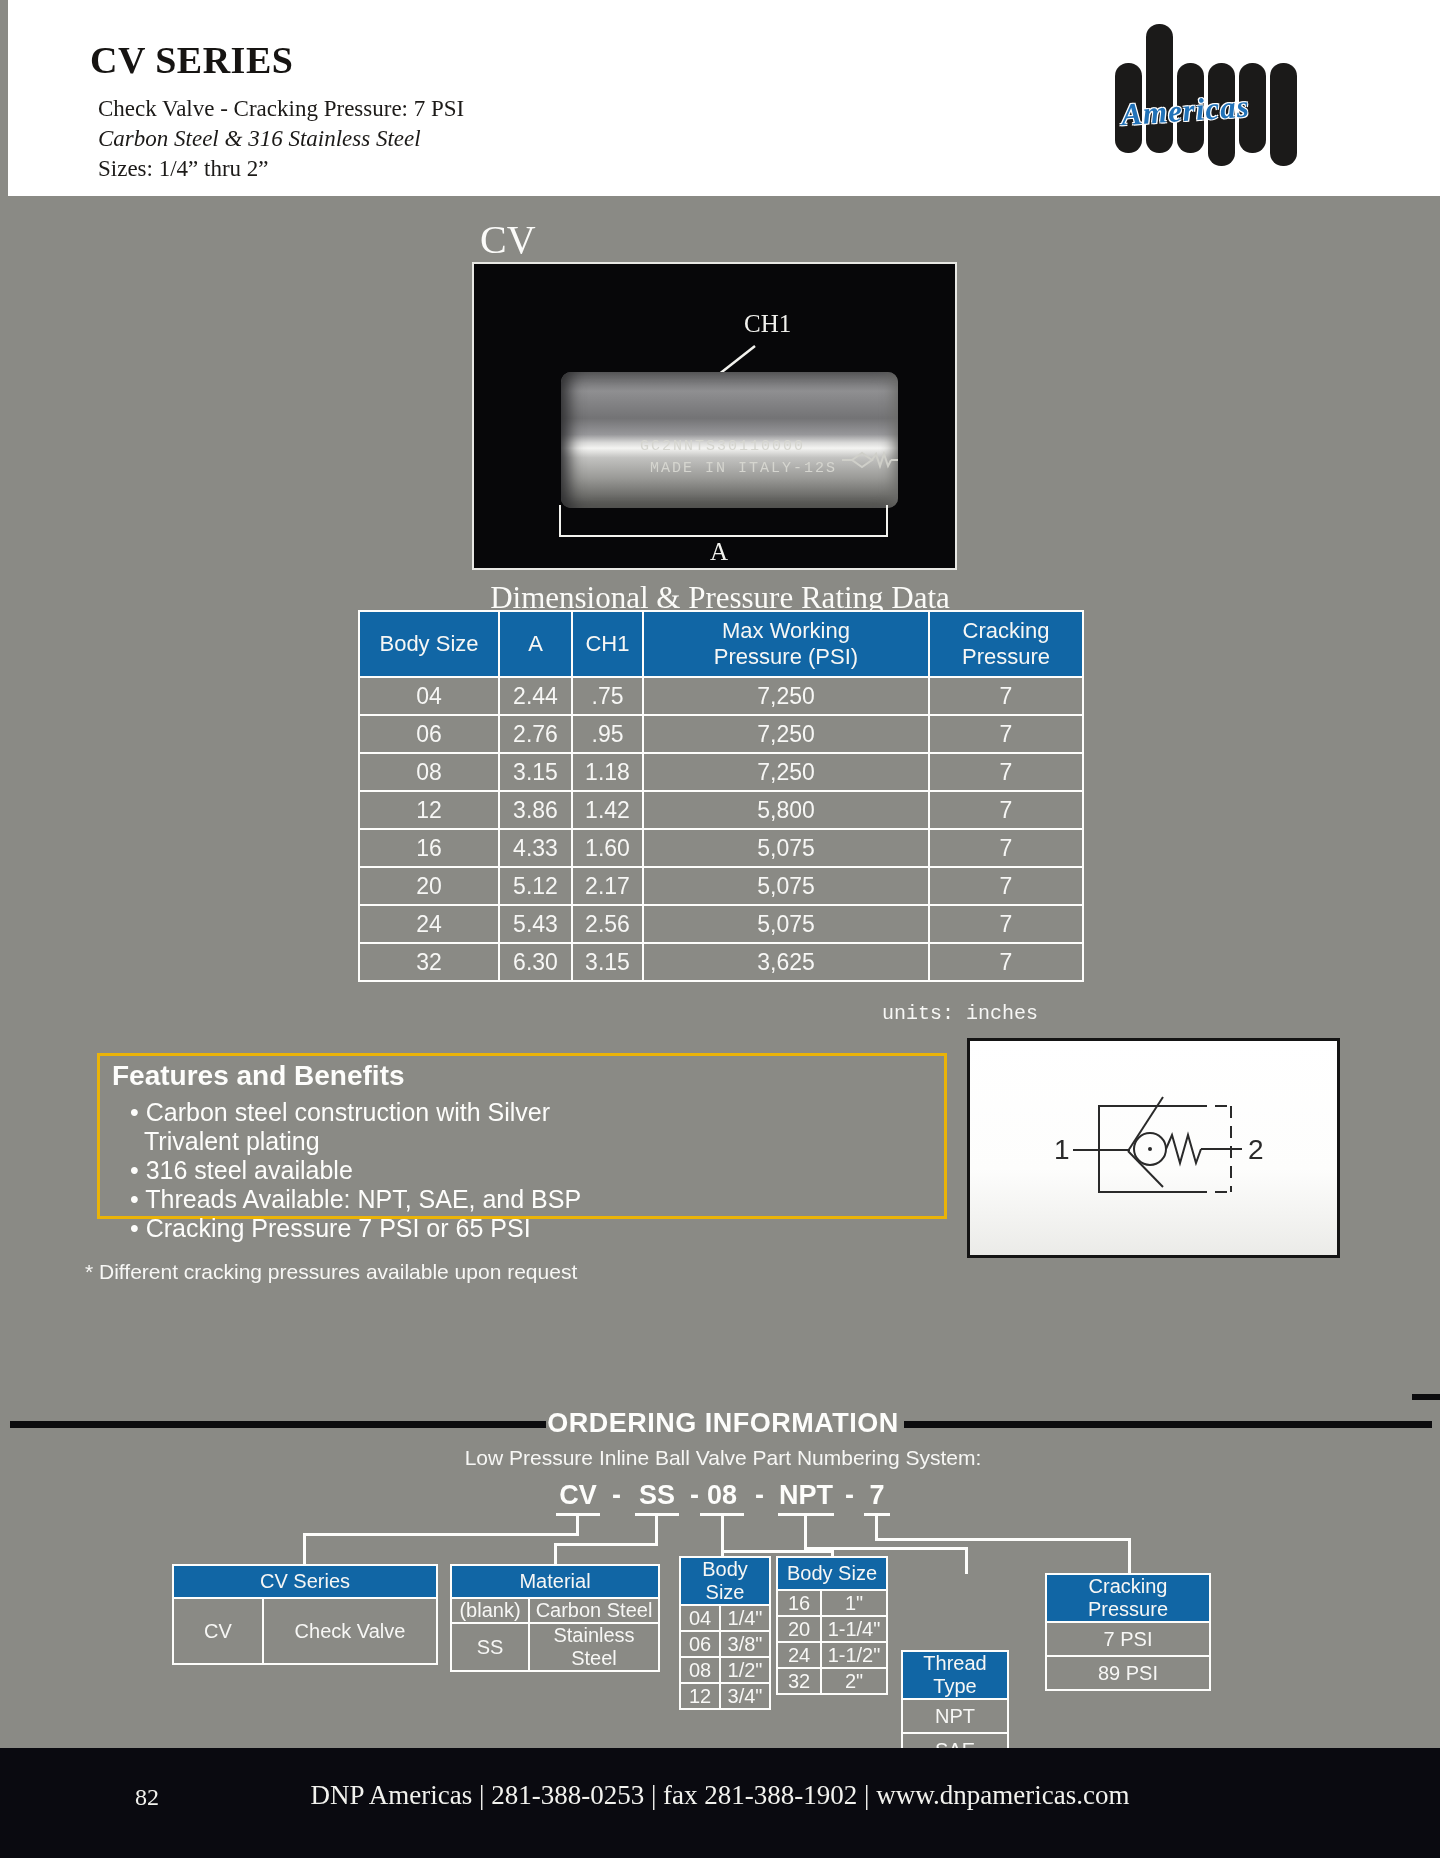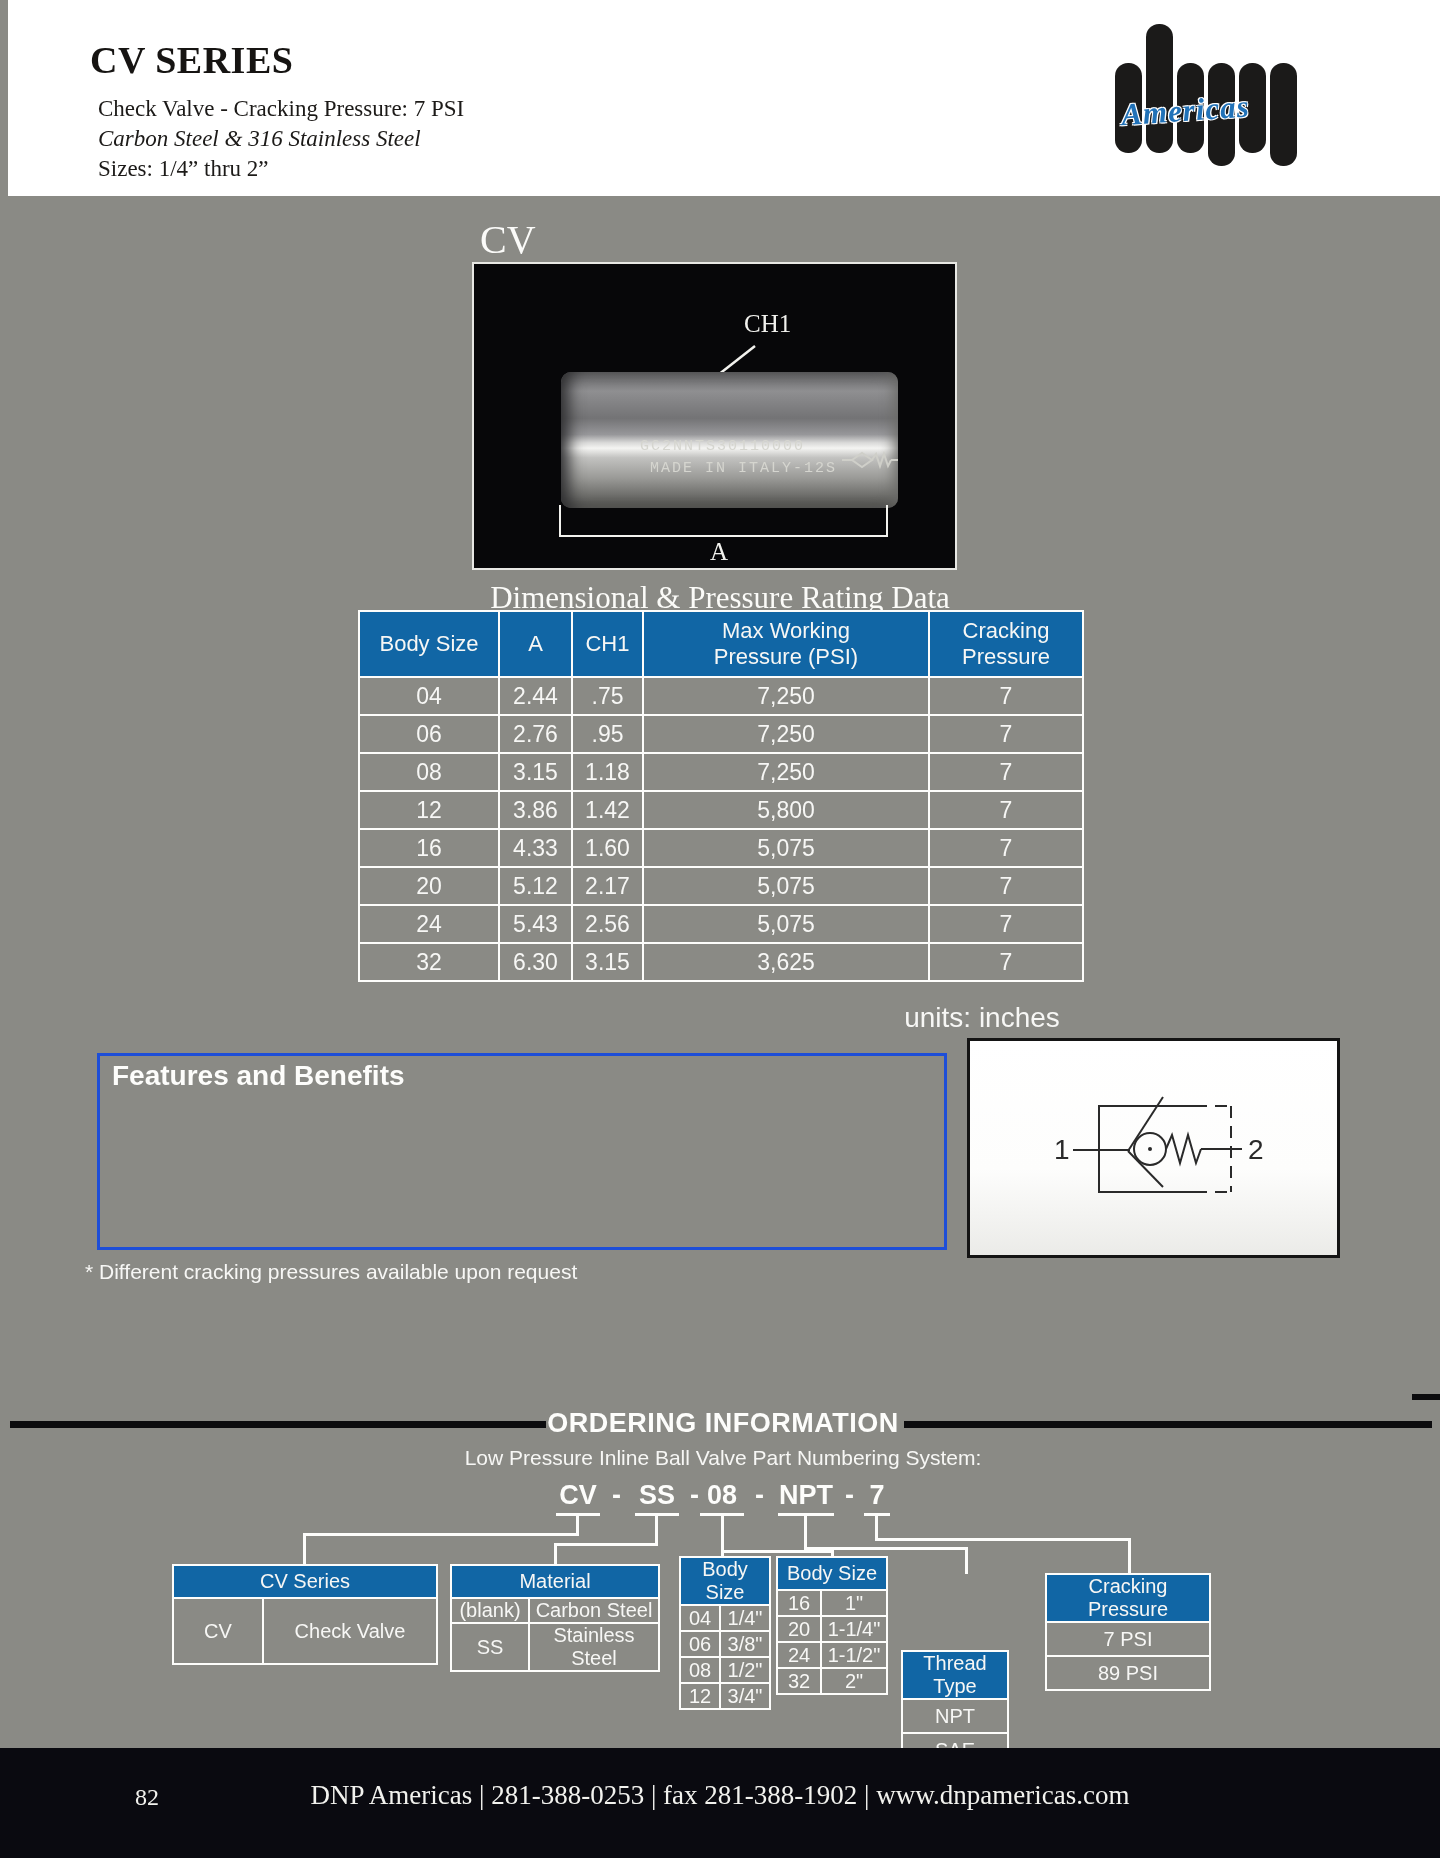--- a/index.html
+++ b/index.html
@@ -33,24 +33,24 @@
   .brkt{position:absolute;background:#f2f2ee;}
   .dim-a{position:absolute;left:120px;top:274px;width:250px;text-align:center;font-size:25px;color:#f2f2ee;font-family:"Liberation Serif", serif;}
 
   .section-title{left:358px;top:580px;width:724px;text-align:center;font-size:31px;color:#fbfbf8;}
 
   
   table.main{position:absolute;left:358px;top:610px;border-collapse:collapse;table-layout:fixed;}
   table.main th,table.main td{border:2px solid #fdfdfb;color:#f7f7f5;text-align:center;vertical-align:middle;padding:0;}
   table.main th{background:#1166a5;font-weight:normal;font-size:22px;height:64px;}
   table.main td{font-size:23px;height:36px;background:transparent;}
-  .units-note{left:882px;top:1002px;width:200px;text-align:center;font-size:28px;color:#f7f7f5;}
-
-  
-  .features{left:97px;top:1053px;width:850px;height:197px;border:3px solid #1d4ed8;box-sizing:border-box;color:#fdfdfb;}
+  .units-note{left:882px;top:1002px;width:200px;text-align:left;font-size:20px;color:#f7f7f5;font-family:Liberation Mono, monospace;}
+
+  
+  .features{left:97px;top:1053px;width:850px;height:166px;border:3px solid #eab308;box-sizing:border-box;color:#fdfdfb;}
   .feat-title{position:absolute;left:12px;top:4px;font-size:28px;font-weight:bold;}
   .feat-list{position:absolute;left:22px;top:42px;width:500px;font-size:25px;line-height:29px;}
   .feat-item{padding-left:22px;text-indent:-14px;margin-bottom:0px;}
   .feat-item::before{content:"• ";}
   .footnote{left:85px;top:1260px;font-size:21px;color:#f7f7f5;text-align:center;}
 
   
   .schematic{left:967px;top:1038px;width:373px;height:220px;background:linear-gradient(180deg,#ffffff 0%,#fdfdfc 60%,#ebebe8 100%);border:3px solid #141414;box-sizing:border-box;}
 
   
@@ -208,20 +208,26 @@
         <td>3.15</td>
         <td>3,625</td>
         <td>7</td>
       </tr>
 </tbody>
   </table>
 <div class="abs units-note">units: inches</div>
 
 <div class="abs features">
   <div class="feat-title">Features and Benefits</div>
+  <div class="feat-list">
+    <div class="feat-item">Carbon steel construction with Silver Trivalent plating</div>
+    <div class="feat-item">316 steel available</div>
+    <div class="feat-item">Threads Available: NPT, SAE, and BSP</div>
+    <div class="feat-item">Cracking Pressure 7 PSI or 65 PSI</div>
+  </div>
 </div>
 <div class="abs footnote">* Different cracking pressures available upon request</div>
 
 <div class="abs schematic">
   <svg width="367" height="214" viewBox="0 0 367 214">
     <g stroke="#2a2a2a" stroke-width="2" fill="none">
       <line x1="103" y1="109" x2="160" y2="109"></line>
       <polyline points="225,65 129,65 129,151 225,151"></polyline>
       <g stroke-dasharray="12,8">
         <line x1="225" y1="65" x2="261" y2="65"></line>

